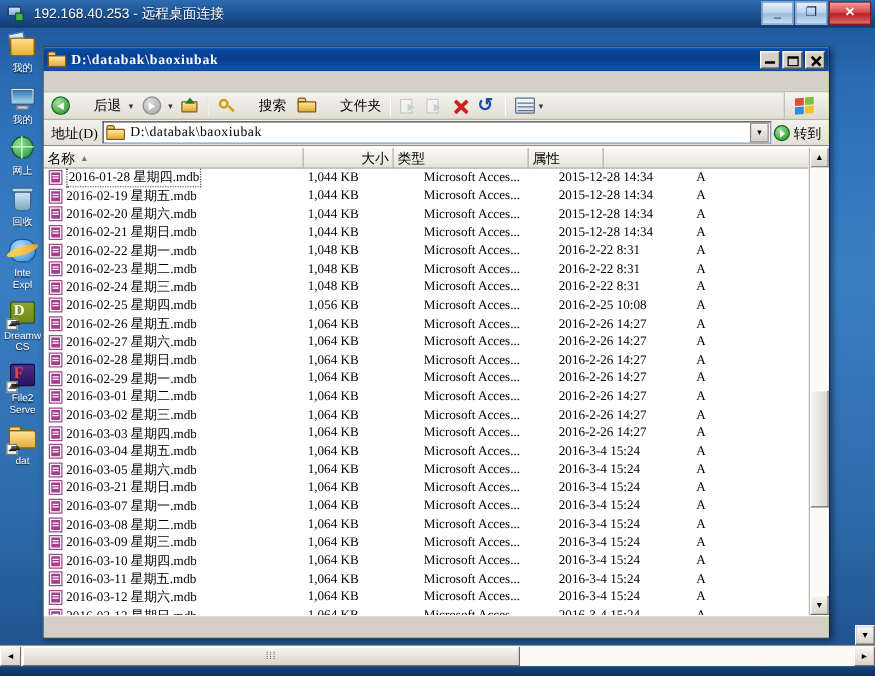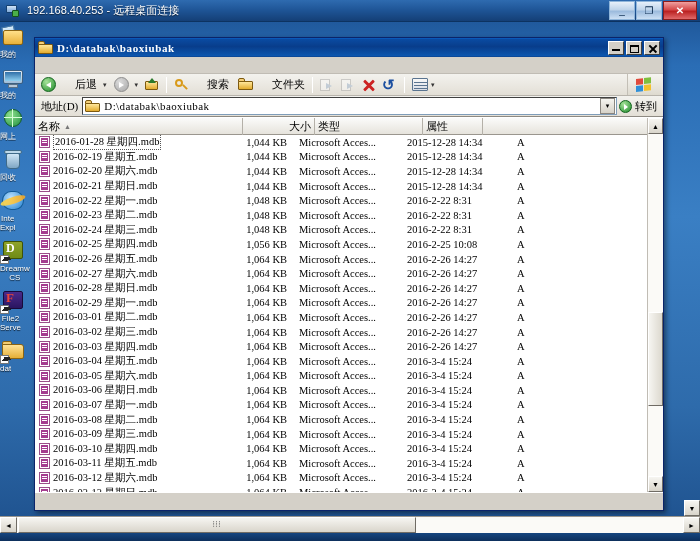--- a/index.html
+++ b/index.html
@@ -51,21 +51,21 @@
     background: linear-gradient(180deg,#f0a0a0 0%, #d64a4a 45%, #bb2222 55%, #e06a6a 100%);
     border:1px solid #8b1c1c; color:#fff; font-weight:bold;
   }
 
   
   #desktop-icons {
     position:absolute; left:0; top:24px; width:36px; height:480px;
   }
   .desk-icon {
     width: 36px; margin-bottom: 6px;
-    display:flex; flex-direction:column; align-items:flex-start;
+    display:flex; flex-direction:column; align-items:center;
     overflow: hidden;
   }
   .desk-icon .glyph {
     width: 26px; height: 26px; position: relative;
   }
   .desk-icon .lbl {
     font-size: 8px; color:#ffffff; text-align:center;
     line-height: 9px; max-height: 19px; overflow:hidden;
     text-shadow: 0 1px 1px rgba(0,0,0,.8);
     white-space: nowrap;
@@ -233,21 +233,21 @@
   .row{height:14.6px;display:flex;align-items:center;font-size:10.5px;
        font-family:"Liberation Serif",serif;color:#000;white-space:nowrap;}
   .row.sel .c-name .nm{background:#fff;border:1px dotted #555;padding:0 1px;}
   .c-name{width:186px;display:flex;align-items:center;padding-left:4px;overflow:hidden;}
   .c-name .mdbicon{width:11px;height:12px;position:relative;margin-right:3px;flex:0 0 11px;}
   .c-name .mdbicon .bg{position:absolute;left:0;top:0;width:11px;height:12px;background:#fff;border:1px solid #9a4f8a;}
   .c-name .mdbicon .k{position:absolute;left:2px;top:2px;width:7px;height:8px;background:#a43c8f;}
   .c-name .mdbicon .k:after{content:"";position:absolute;left:1px;top:2px;width:5px;height:1px;background:#fff;box-shadow:0 2px 0 #fff;}
   .c-name .nm{overflow:hidden;text-overflow:ellipsis;}
   .c-size{width:72px;text-align:right;padding-right:6px;}
-  .c-type{width:108px;padding-left:6px;overflow:hidden;}
+  .c-type{width:108px;padding-left:6px;overflow:hidden;margin-left:40px;}
   .c-date{width:110px;padding-left:6px;}
   .c-attr{width:60px;padding-left:6px;}
 
   
   #vscroll{
     width:16px;flex:0 0 16px;background:#f1efe9;
     border-left:1px solid #c0bcb4;display:flex;flex-direction:column;
   }
   .sb-btn{
     height:16px;flex:0 0 16px;background:linear-gradient(180deg,#f6f5f1,#d9d5cb);
@@ -735,21 +735,21 @@
             <div class="c-type">Microsoft Acces...</div>
             <div class="c-date">2016-3-4 15:24</div>
             <div class="c-attr">A</div>
           </div>
           <div class="row">
             <div class="c-name">
               <span class="mdbicon">
                 <span class="bg"></span>
                 <span class="k"></span>
               </span>
-              <span class="nm">2016-03-06 星期日.mdb</span>
+              <span class="nm">2016-03-21 星期日.mdb</span>
             </div>
             <div class="c-size">1,064 KB</div>
             <div class="c-type">Microsoft Acces...</div>
             <div class="c-date">2016-3-4 15:24</div>
             <div class="c-attr">A</div>
           </div>
           <div class="row">
             <div class="c-name">
               <span class="mdbicon">
                 <span class="bg"></span>

